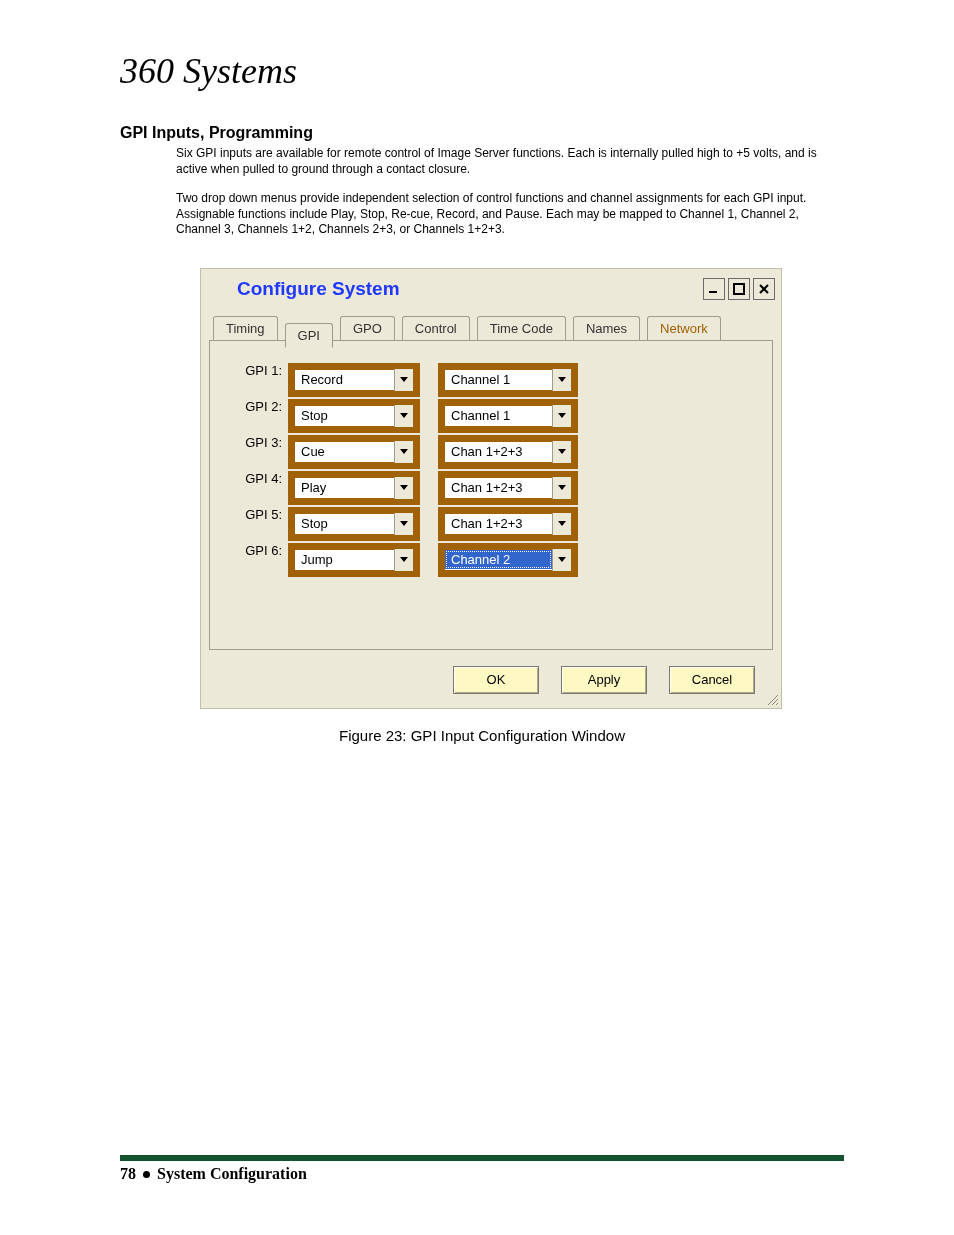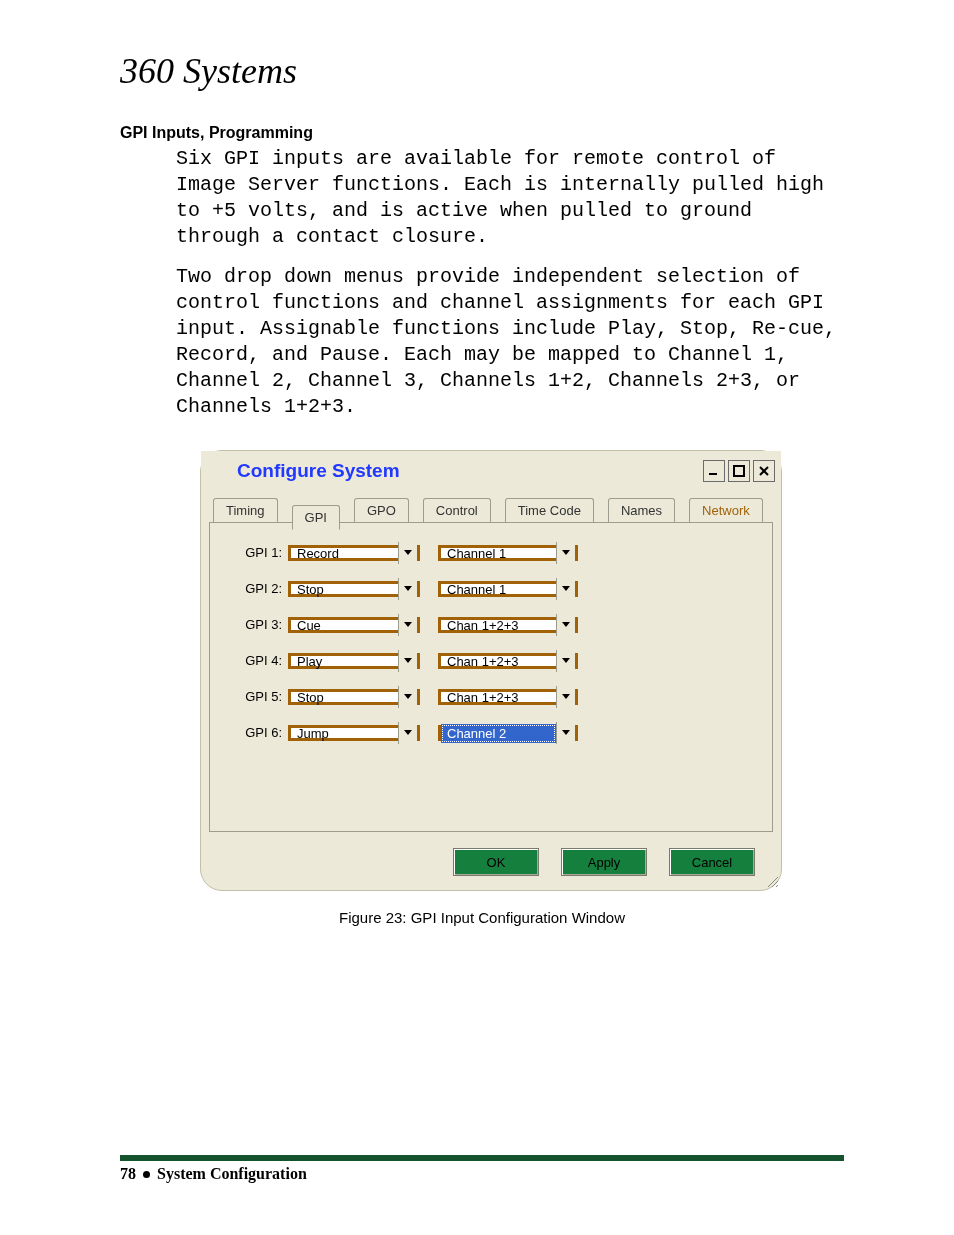--- a/index.html
+++ b/index.html
@@ -25,22 +25,22 @@
     margin-bottom: 30px;
     padding-left: 0;
   }
   .section-heading {
     font-family: "Trebuchet MS", Arial, sans-serif;
     font-weight: bold;
     font-size: 16px;
     margin: 32px 0 4px 0;
   }
   .body-para {
-    font-family: Liberation Mono, monospace;
-    font-size: 20px;
+    font-family: Liberation Sans, sans-serif;
+    font-size: 12px;
     line-height: 1.3;
     margin: 4px 0 14px 56px;
   }
 
   
   .dialog-outer {
     margin: 30px 0 12px 80px;
     width: 582px;
     border: 1px solid #c0c0a8;
     background: #ece9d8;
@@ -81,21 +81,21 @@
     justify-content: center;
     font-size: 13px;
     font-weight: bold;
     cursor: pointer;
   }
   .winbtn svg { width: 12px; height: 12px; }
 
   .tabstrip {
     display: flex;
     padding: 10px 8px 0 12px;
-    gap: 15px;
+    gap: 8px;
     font-size: 13px;
     color: #333;
   }
   .tab {
     padding: 4px 12px 4px 12px;
     border: 1px solid #9d9d8e;
     border-bottom: none;
     background: #ece9d8;
     margin-right: -1px;
     border-radius: 3px 3px 0 0;
@@ -129,24 +129,24 @@
   }
   .gpi-label {
     width: 56px;
     text-align: right;
     padding-right: 6px;
     font-size: 13px;
   }
   .combo {
     display: flex;
     align-items: center;
-    border: 3px solid #a16207;
+    border: 7px solid #a16207;
     background: #fff;
     box-sizing: border-box;
-    height: 16px;
+    height: 34px;
   }
   .combo.func { width: 132px; margin-right: 18px; }
   .combo.chan { width: 140px; }
   .combo-label {
     flex: 1;
     padding: 2px 6px;
     font-size: 13px;
     white-space: nowrap;
     overflow: hidden;
   }
@@ -169,21 +169,21 @@
 
   .dlg-buttons {
     display: flex;
     gap: 22px;
     justify-content: flex-end;
     padding: 6px 26px 14px 0;
   }
   .dlg-btn {
     width: 84px;
     height: 26px;
-    background: #15803d;
+    background: #fef9c3;
     border: 1px solid #7a7a6a;
     box-shadow: inset 1px 1px 0 #fff, inset -1px -1px 0 #aaa99a;
     font-size: 13px;
     cursor: pointer;
     display: flex;
     align-items: center;
     justify-content: center;
   }
 
   .resize-grip {
@@ -226,21 +226,21 @@
 
 <div class="page">
 
   <div class="logo">360 Systems</div>
 
   <div class="section-heading">GPI Inputs, Programming</div>
 
   <p class="body-para">Six GPI inputs are available for remote control of Image Server functions. Each is internally pulled high to +5 volts, and is active when pulled to ground through a contact closure.</p>
   <p class="body-para">Two drop down menus provide independent selection of control functions and channel assignments for each GPI input.  Assignable functions include Play, Stop, Re-cue, Record, and Pause. Each may be mapped to Channel 1, Channel 2, Channel 3, Channels 1+2, Channels 2+3, or Channels 1+2+3.</p>
 
-  <div class="dialog-outer" style="position:relative;border-radius:22px;">
+  <div class="dialog-outer" style="position:relative;">
     <div class="titlebar">
       <div class="titlebar-title">Configure System</div>
       <div class="winbtns">
         <div class="winbtn">
           <svg viewBox="0 0 12 12">
               <rect x="1" y="8" width="8" height="2" fill="#000"></rect>
             </svg>
         </div>
         <div class="winbtn">
           <svg viewBox="0 0 12 12">

